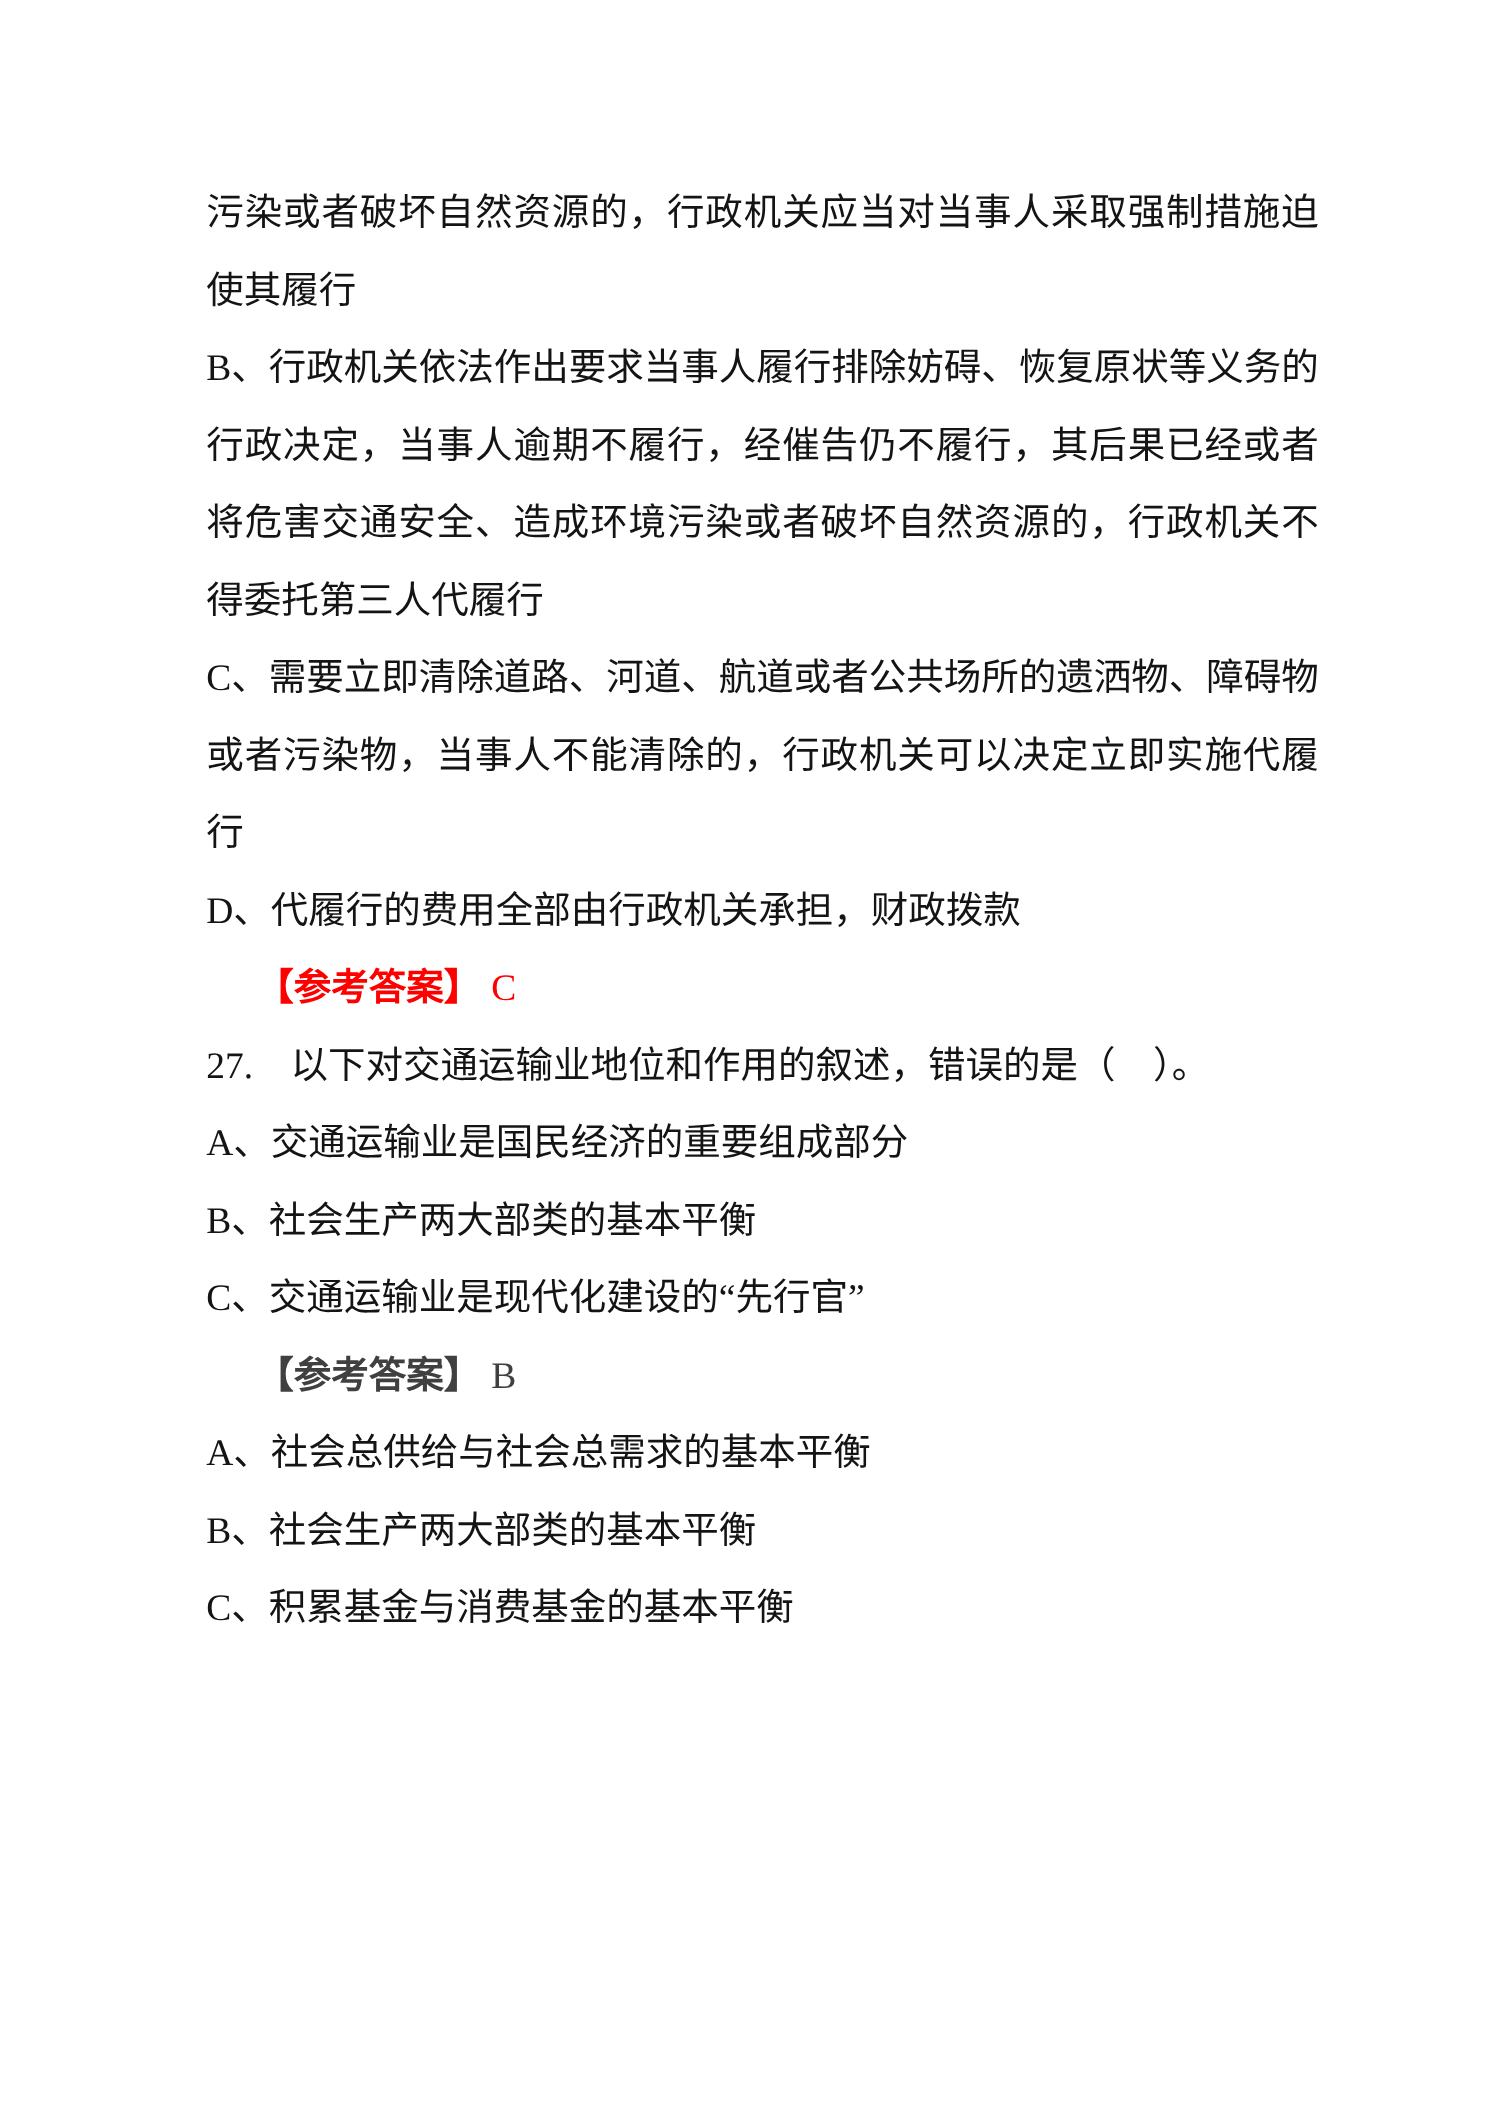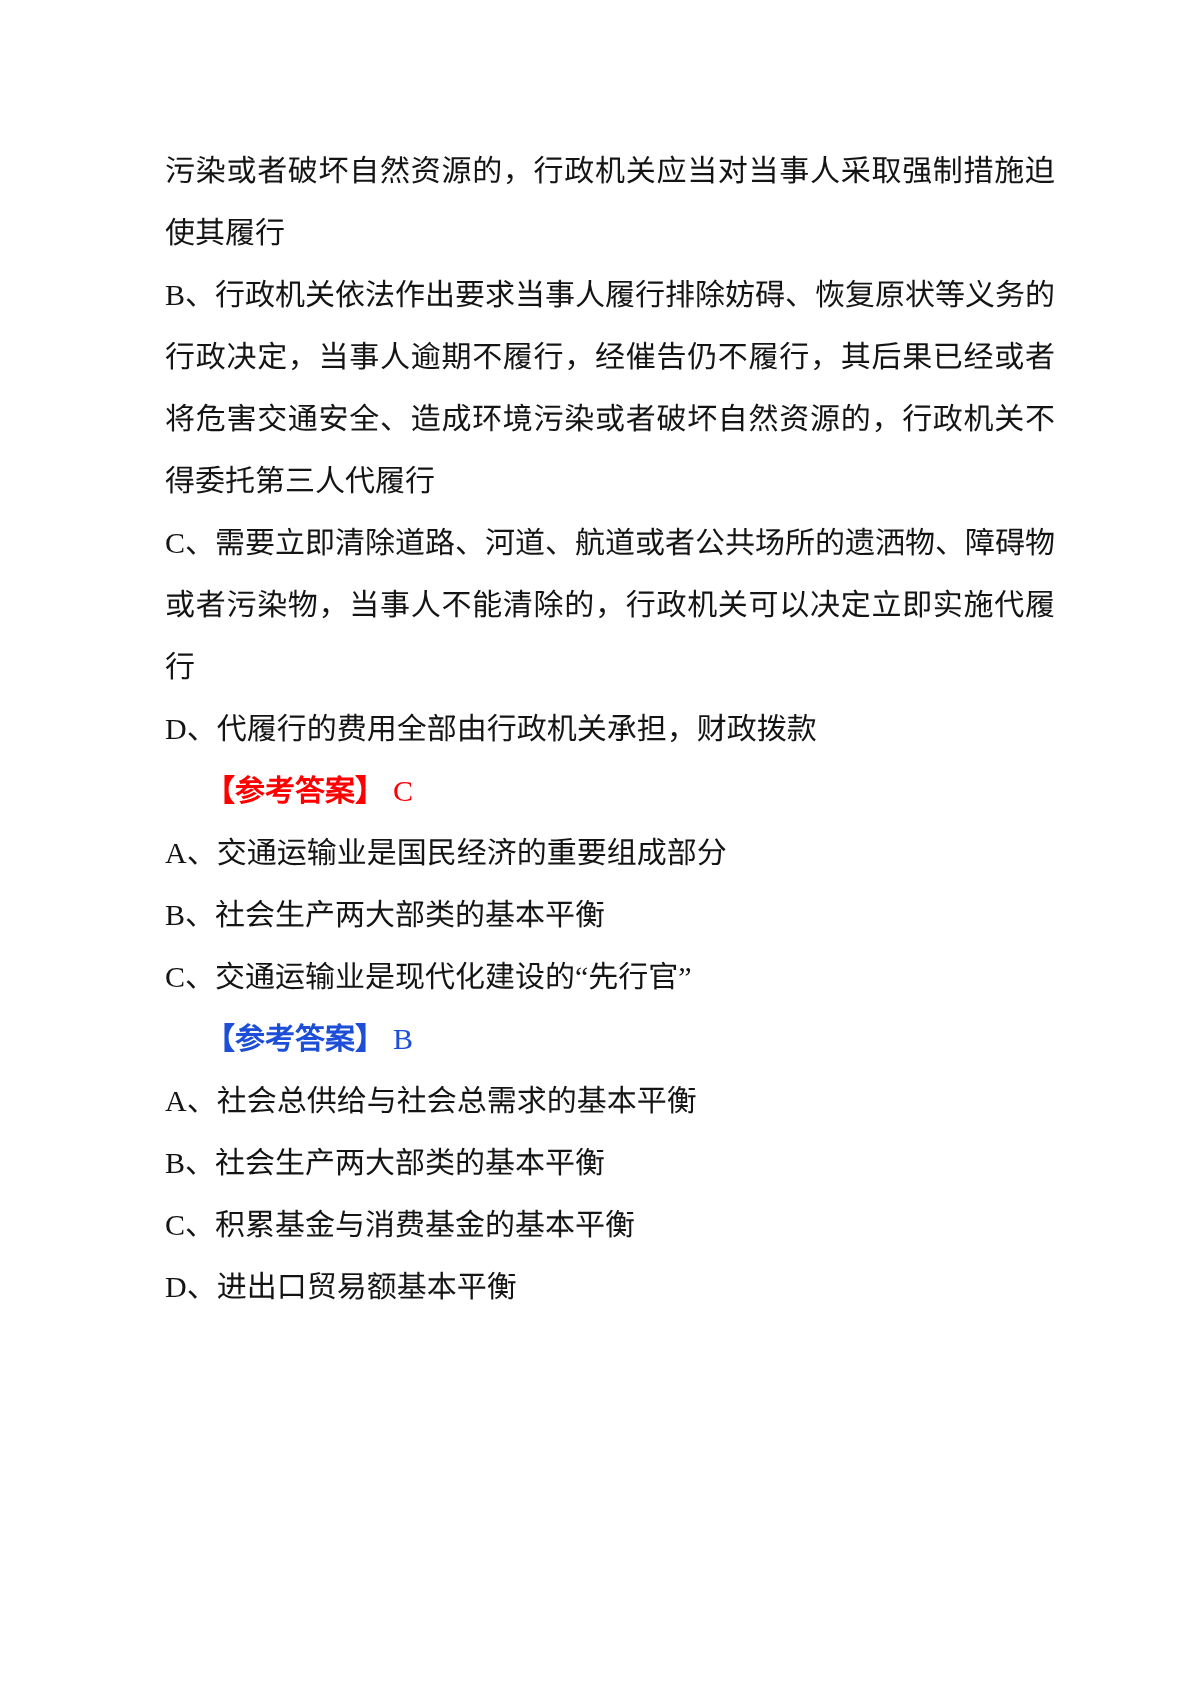--- a/index.html
+++ b/index.html
@@ -47,22 +47,22 @@
 </head>
 <body>
 
 <div class="page">
   <div class="content" id="content" style="color: rgb(20, 20, 20);">
       <p class="para"><span class="para-text">污染或者破坏自然资源的，行政机关应当对当事人采取强制措施迫使其履行</span></p>
       <p class="para"><span class="para-text">B、行政机关依法作出要求当事人履行排除妨碍、恢复原状等义务的行政决定，当事人逾期不履行，经催告仍不履行，其后果已经或者将危害交通安全、造成环境污染或者破坏自然资源的，行政机关不得委托第三人代履行</span></p>
       <p class="para"><span class="para-text">C、需要立即清除道路、河道、航道或者公共场所的遗洒物、障碍物或者污染物，当事人不能清除的，行政机关可以决定立即实施代履行</span></p>
       <p class="para"><span class="para-text">D、代履行的费用全部由行政机关承担，财政拨款</span></p>
       <p class="para answer" style="color: rgb(255, 0, 0);"><span class="answer-label">【参考答案】</span><span class="answer-value">C</span></p>
+      <p class="para"><span class="para-text">27.　以下对交通运输业地位和作用的叙述，错误的是（　）。</span></p>
       <p class="para"><span class="para-text">A、交通运输业是国民经济的重要组成部分</span></p>
       <p class="para"><span class="para-text">B、社会生产两大部类的基本平衡</span></p>
       <p class="para"><span class="para-text">C、交通运输业是现代化建设的“先行官”</span></p>
-      <p class="para answer" style="color: #1d4ed8; font-family: Liberation Serif, serif;"><span class="answer-label">【参考答案】</span><span class="answer-value">B</span></p>
+      <p class="para answer" style="color: #404040; font-family: Liberation Serif, serif;"><span class="answer-label">【参考答案】</span><span class="answer-value">B</span></p>
       <p class="para"><span class="para-text">A、社会总供给与社会总需求的基本平衡</span></p>
       <p class="para"><span class="para-text">B、社会生产两大部类的基本平衡</span></p>
       <p class="para"><span class="para-text">C、积累基金与消费基金的基本平衡</span></p>
-      <p class="para"><span class="para-text">D、进出口贸易额基本平衡</span></p>
     </div>
 </div>
 
 </body></html>

